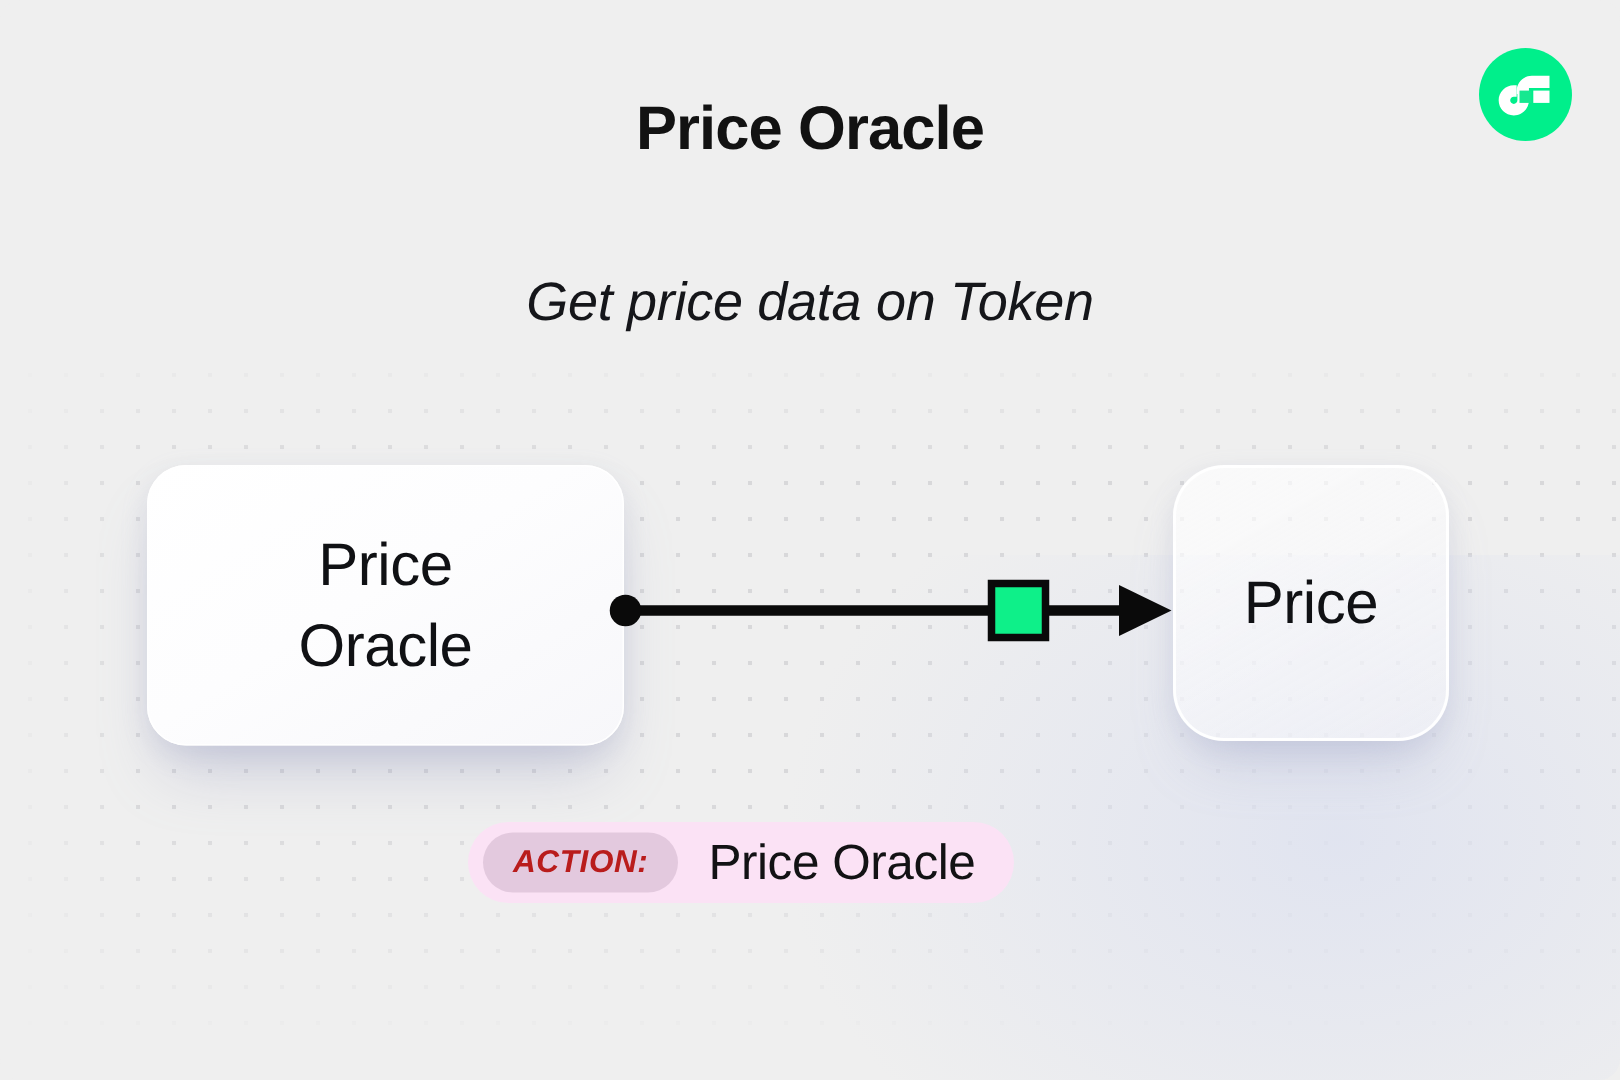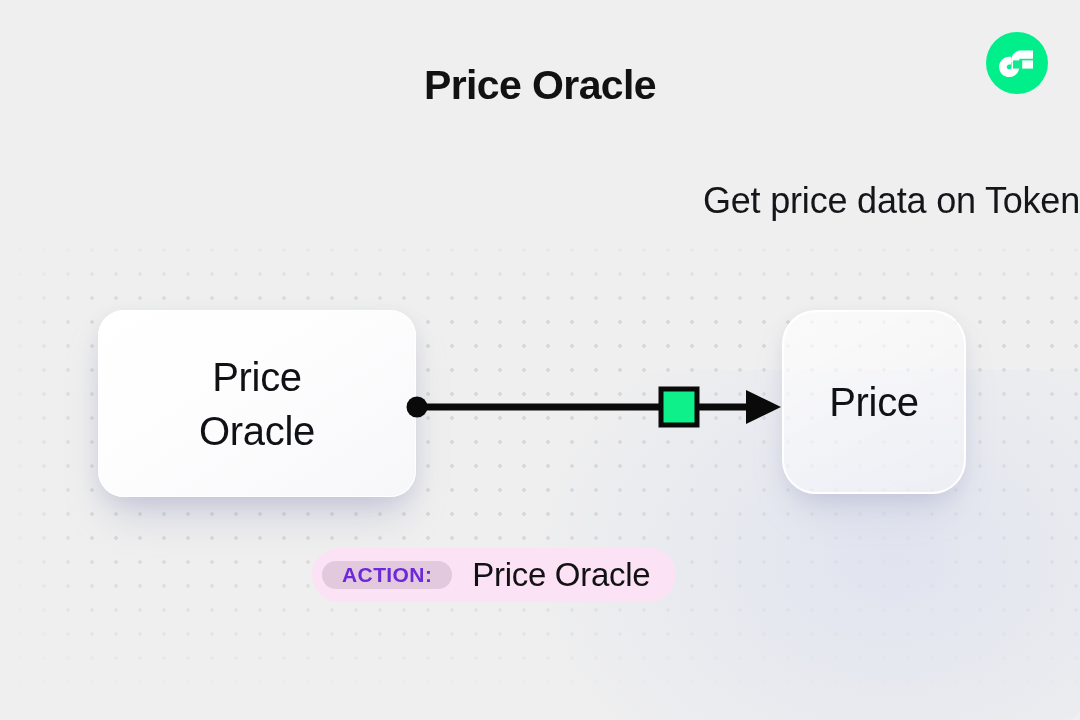--- a/index.html
+++ b/index.html
@@ -79,25 +79,26 @@
     font-size: 41px;
     font-weight: bold;
     letter-spacing: -0.6px;
     color: #121212;
   }
   .page-subtitle {
     position: absolute;
     left: 0;
     top: 180px;
     width: 1080px;
-    text-align: right;
+    text-align: center;
     font-size: 36px;
     font-weight: 400;
     letter-spacing: -0.2px;
     color: #15161a;
+    font-style: italic;
   }
 
   
   .node {
     position: absolute;
     box-sizing: border-box;
     display: flex;
     align-items: center;
     justify-content: center;
     text-align: center;
@@ -162,28 +163,29 @@
     display: flex;
     align-items: center;
     padding: 0 26px 0 10px;
     border-radius: 27px;
     background: #fbe2f5;
   }
   .action-chip {
     display: flex;
     align-items: center;
     justify-content: center;
-    height: 28px;
+    height: 40px;
     padding: 0 20px;
     border-radius: 20px;
     background: #e3c9de;
     font-size: 21px;
     font-weight: bold;
     letter-spacing: 0.4px;
-    color: #6d28d9;
+    color: #b91c1c;
+    font-style: italic;
   }
   .action-value {
     margin-left: 20px;
     font-size: 33px;
     font-weight: 400;
     letter-spacing: -0.3px;
     color: #121214;
     white-space: nowrap;
   }
 </style>

